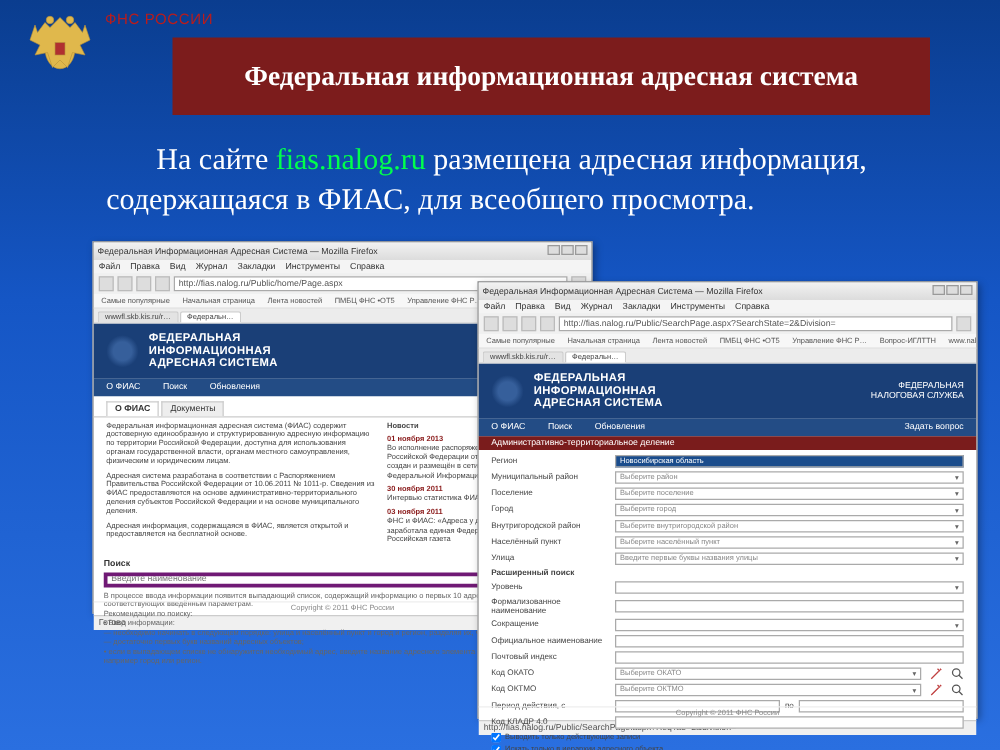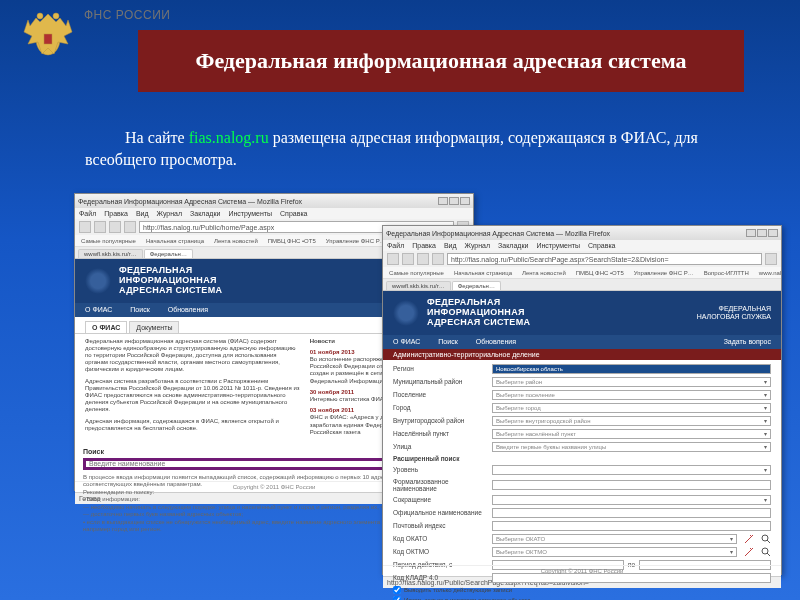--- a/index.html
+++ b/index.html
@@ -4,29 +4,29 @@
 <style>
   * { margin: 0; padding: 0; box-sizing: border-box; }
   body {
     width: 800px; height: 600px;
     background: linear-gradient(to bottom, #0a3d8f 0%, #1556c5 40%, #2a6fe0 100%);
     font-family: "Times New Roman", serif;
     position: relative; overflow: hidden;
   }
   .top-bar { position: absolute; top: 4px; left: 18px; display: flex; align-items: flex-start; gap: 6px; }
   .emblem { width: 60px; height: 62px; }
-  .org-label { color: #737373; font: 12px Arial, sans-serif; letter-spacing: 0.5px; margin-top: 4px; }
+  .org-label { color: #b91c1c; font: 12px Arial, sans-serif; letter-spacing: 0.5px; margin-top: 4px; }
   .title-box {
     position: absolute; top: 30px; left: 138px; width: 606px; height: 62px;
     background: #7c1c1c; display: flex; align-items: center; justify-content: center;
     color: #fff; font-size: 22px; font-weight: bold;
   }
   .intro {
-    position: absolute; top: 127px; left: 85px; width: 650px;
-    color: #fff; font-size: 16px; line-height: 1.35;
+    position: absolute; top: 112px; left: 85px; width: 650px;
+    color: #fff; font-size: 24px; line-height: 1.35;
   }
   .intro .site { color: #00ff4c; }
   .browser-window {
     position: absolute; background: #e9ecef;
     border: 1px solid #888; box-shadow: 2px 2px 6px rgba(0,0,0,0.35);
     font: 8px Arial, sans-serif; color: #333;
   }
   .bw1 { top: 193px; left: 74px; width: 400px; height: 298px; }
   .bw2 { top: 225px; left: 382px; width: 400px; height: 350px; }
   .titlebar {

